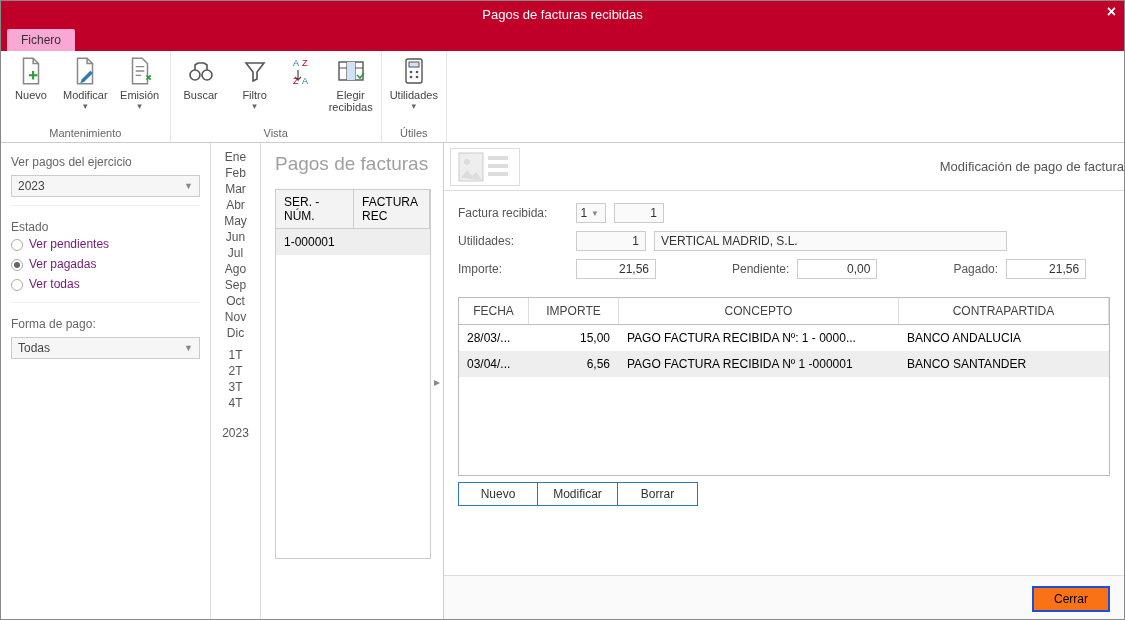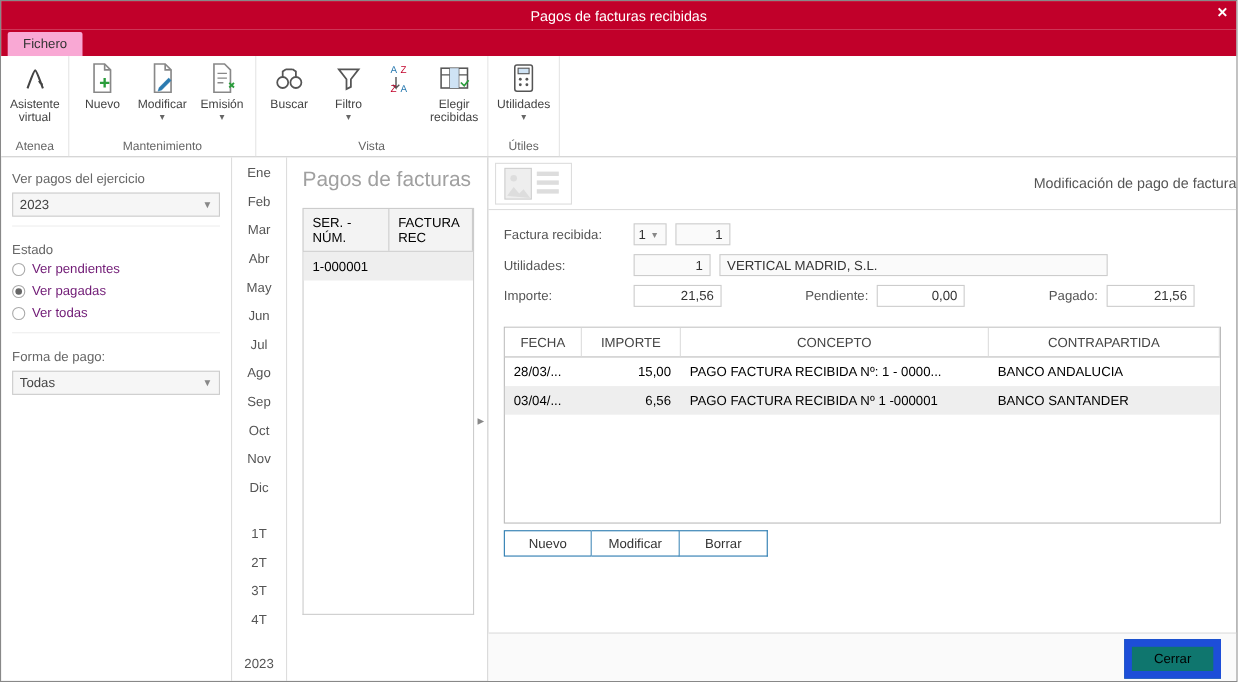--- a/index.html
+++ b/index.html
@@ -27,21 +27,21 @@
 .workarea { display: flex; height: calc(620px - 26px - 24px - 92px); }
 .sidebar { width: 210px; border-right: 1px solid #ddd; padding: 8px 10px; font-size: 12px; color: #444; display:flex; flex-direction:column; gap:6px; }
 .side-label { font-size: 12px; color: #666; margin-top: 4px;}
 .side-select { border: 1px solid #ccc; background: #f6f6f6; padding: 3px 6px; font-size: 12px; display:flex; justify-content:space-between; align-items:center; cursor:pointer; }
 .side-section { border-bottom: 1px solid #eee; padding-bottom: 8px; margin-bottom: 4px;}
 .radio-row { display:flex; align-items:flex-end; gap:6px; padding:3px 0; font-size:12px; color:#701a75; cursor:pointer; }
 .radio-row .r { width:12px; height:12px; border:1px solid #aaa; border-radius:50%; display:inline-flex; align-items:center; justify-content:center; }
 .radio-row.sel .r::after { content:""; width:6px; height:6px; background:#666; border-radius:50%; }
 
 
-.monthstrip { width: 50px; border-right: 1px solid #ddd; padding-top: 6px; display:flex; flex-direction:column; align-items:center; font-size:12px; color:#555; gap:10px;}
+.monthstrip { width: 50px; border-right: 1px solid #ddd; padding-top: 6px; display:flex; flex-direction:column; align-items:center; font-size:12px; color:#555; gap:0;}
 .monthstrip div { padding:1px 4px; cursor:pointer; width:100%; text-align:center;}
 .monthstrip .yr { margin-top:14px; font-weight:normal;}
 
 
 .mainlist { flex: 0 0 170px; padding: 10px 0 10px 14px; }
 .mainlist h2 { font-size: 19px; color: #a0a0a0; font-weight: normal; margin-bottom: 14px; }
 .gridhead { display:flex; border:1px solid #ccc; background:#f3f3f3; font-size:12px; }
 .gridhead div { padding:5px 8px; border-right:1px solid #ccc; }
 .gridbody { border:1px solid #ccc; border-top:none; height: 330px; font-size:12px;}
 .gridrow { padding:6px 8px; background:#eeeeee; }
@@ -73,51 +73,37 @@
 .col-fecha { width: 70px; }
 .col-imp { width: 90px; text-align:right; }
 .col-conc { width: 280px; }
 .col-contra { flex:1; }
 
 .btnrow { display:flex; margin: 6px 14px; }
 .btnrow button { border:1px solid #2a7ab0; background:#fff; color:#333; font-size:12px; padding:4px 0; width:80px; cursor:pointer; }
 .btnrow button + button { border-left: none; }
 
 .footer { position:absolute; bottom:0; left:0; right:0; height:46px; border-top:1px solid #ddd; display:flex; align-items:center; justify-content:flex-end; padding-right:14px; background:#fafafa;}
-.footer button { border:7px solid #1d4ed8; background:#0f766e; padding:4px 20px; font-size:12px; cursor:pointer;text-align:center;}
+.footer button { border:2px solid #1d4ed8; background:#f97316; padding:4px 20px; font-size:12px; cursor:pointer;text-align:center;}
 
 svg { display:block; }
 </style>
 </head>
 <body>
 
 <div class="titlebar">
   <span>Pagos de facturas recibidas</span>
   <span class="close">×</span>
 </div>
 
 <div class="tabstrip">
   <div class="tab">Fichero</div>
 </div>
 
 <div class="ribbon">
-  <div class="ribbon-group">
-    <div class="ribbon-items">
-      <div class="ribbon-item">
-        <span class="ico">
-          <svg width="28" height="28" viewBox="0 0 24 24">
-              <path d="M6 20c3-8 5-14 6-14s3 6 6 14M15 14c1 2 2 3 3 3" stroke="#444" stroke-width="1.6" fill="none"></path>
-            </svg>
-        </span>
-        <span class="lbl" style="white-space:pre;">Asistente
-virtual</span>
-      </div>
-    </div>
-    <div class="ribbon-group-label">Atenea</div>
-  </div>
 
   <div class="ribbon-group">
     <div class="ribbon-items">
       <div class="ribbon-item">
         <span class="ico">
           <svg width="26" height="30" viewBox="0 0 24 28">
               <path d="M5 2h9l5 5v19H5z" fill="none" stroke="#888" stroke-width="1.4"></path>
               <path d="M14 2v5h5" fill="none" stroke="#888" stroke-width="1.4"></path>
               <path d="M10 18h8M14 14v8" stroke="#2a9d3b" stroke-width="2"></path>
             </svg>

